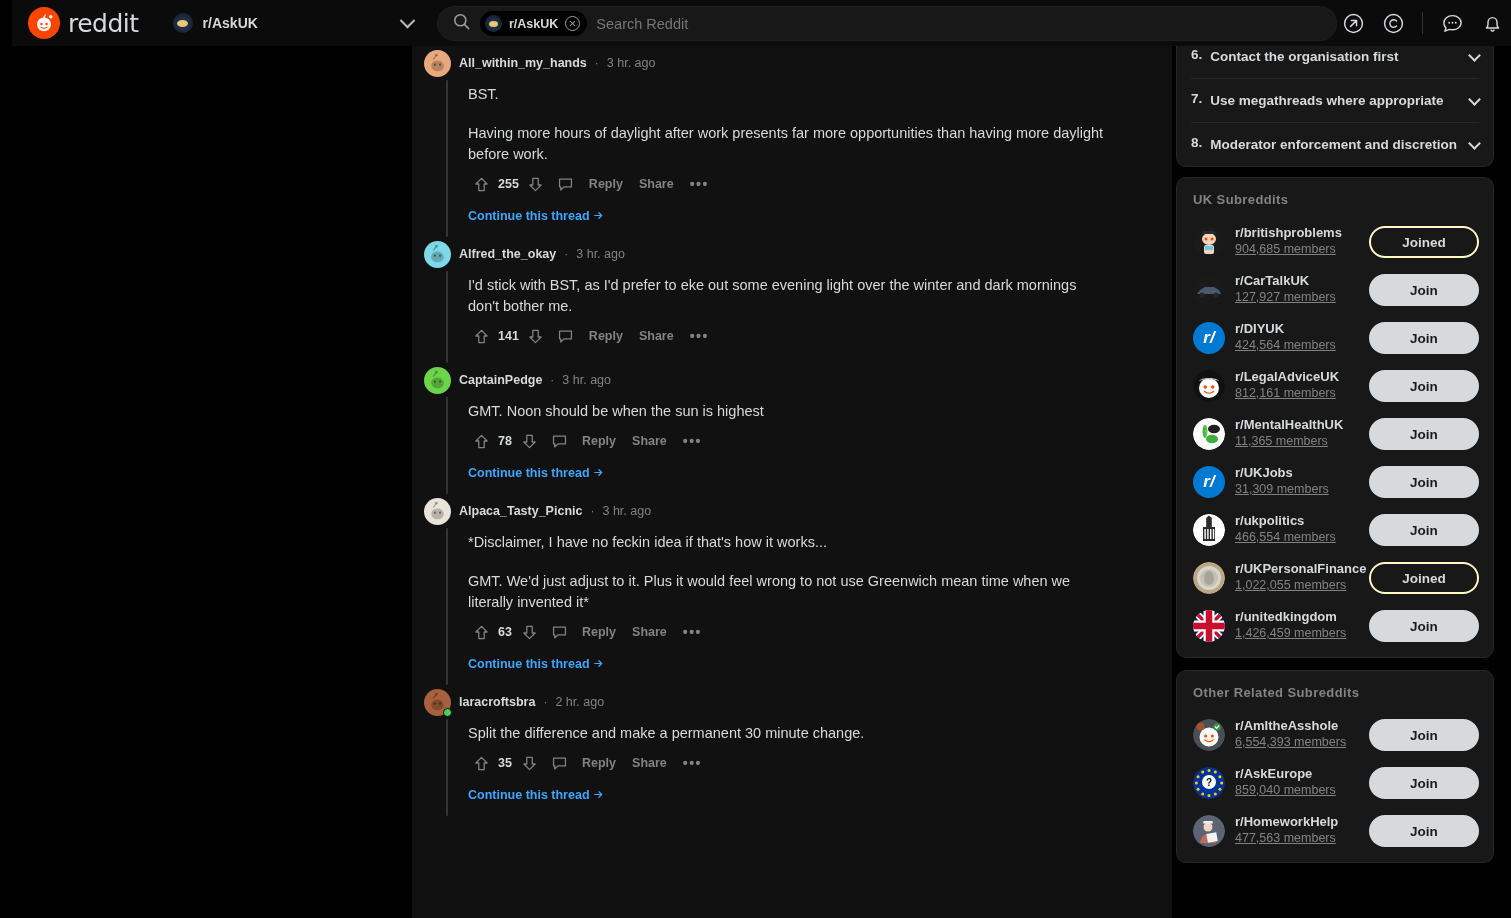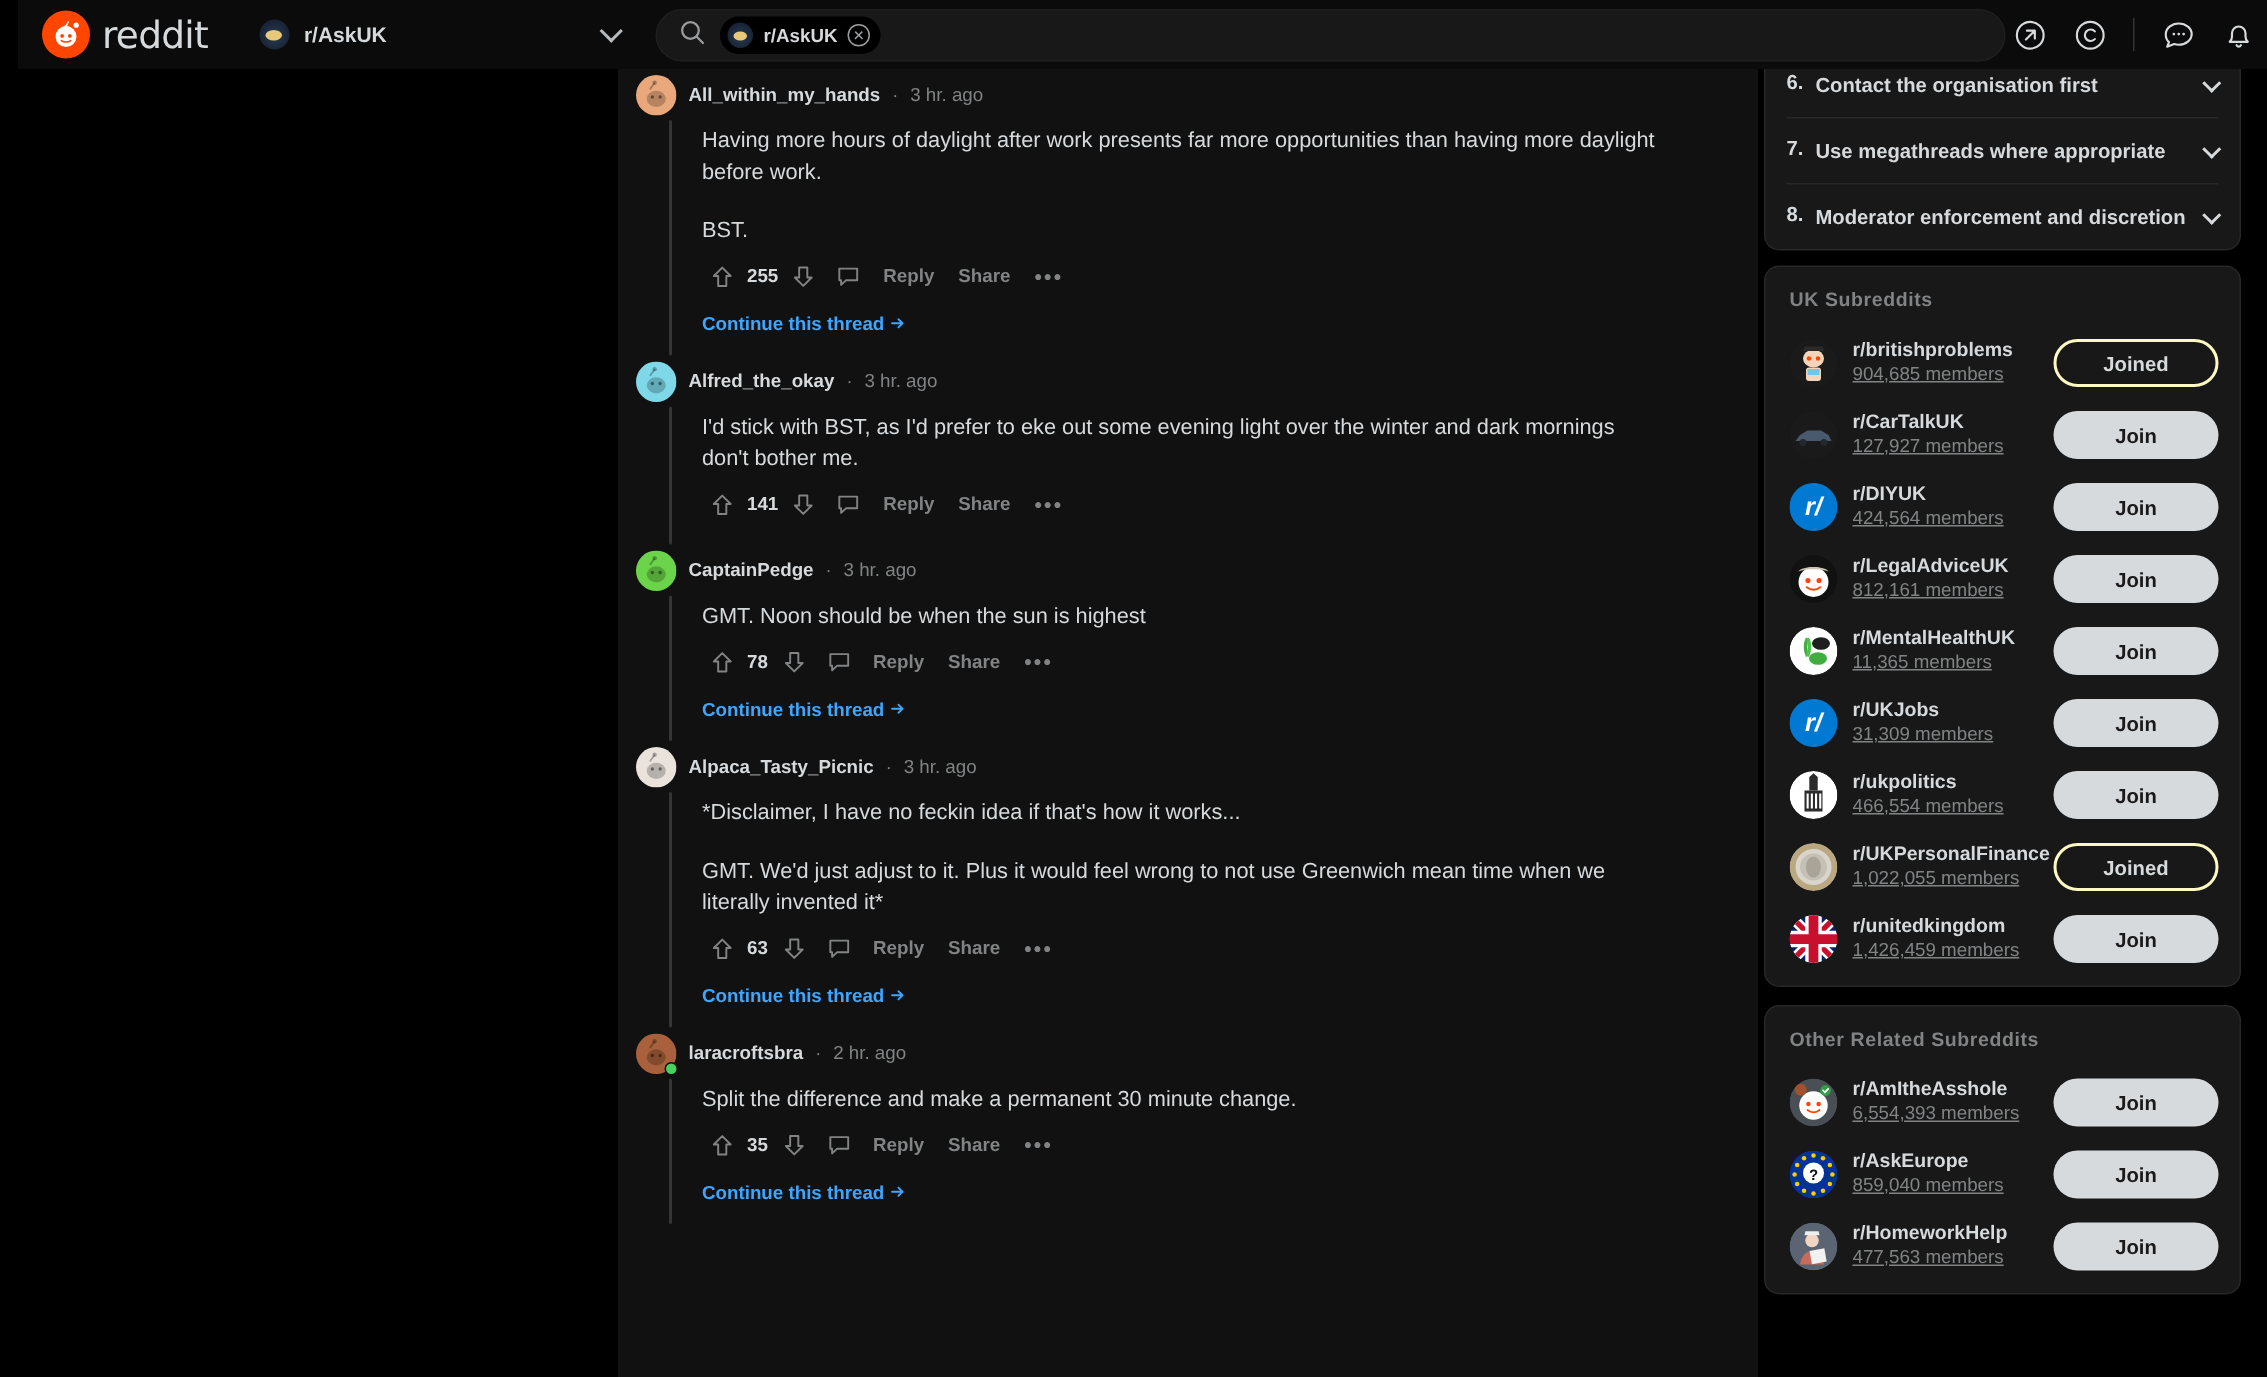--- a/index.html
+++ b/index.html
@@ -259,20 +259,21 @@
       <svg width="19" height="19" viewBox="0 0 24 24" fill="none" stroke="#9a9c9e" stroke-width="1.9">
         <circle cx="10.5" cy="10.5" r="7"></circle>
           <path d="M15.6 15.6 21 21" stroke-linecap="round"></path>
       </svg>
     </span>
     <span class="search-chip">
       <span class="chip-avatar"></span>
       <span class="chip-label">r/AskUK</span>
       <span class="chip-x"></span>
     </span>
+    <input class="search-placeholder" style="background: transparent; border: none; outline: none; flex: 1 1 0%; color: rgb(215, 218, 220); font-size: 14.5px; font-family: &quot;Liberation Sans&quot;, sans-serif;" placeholder="Search Reddit">
   </div>
 
   <div id="nav-actions">
     <span class="navbtn">
       <svg width="23" height="23" viewBox="0 0 24 24" fill="none" stroke="#D7DADC" stroke-width="1.5">
         <circle cx="12" cy="12" r="9.3"></circle>
         <path d="M9 15 15.2 8.8M9.7 8.8h5.5v5.5" stroke-linecap="round" stroke-linejoin="round"></path>
       </svg>
     </span>
     <span class="navbtn">
@@ -311,22 +312,22 @@
               <path d="M9.9 9.5 12.6 5.8" stroke="rgba(0,0,0,.3)" stroke-width="1.2" fill="none" stroke-linecap="round"></path>
               <circle cx="12.9" cy="5.3" r="1.5" fill="rgba(0,0,0,.3)"></circle>
             </svg></span>
           <span class="c-user">All_within_my_hands</span>
           <span class="c-sep">·</span>
           <span class="c-time">3 hr. ago</span>
         </div>
         <div class="c-body">
           <span class="thread-line"></span>
           <div class="c-text">
+            <p>BST.</p>
             <p>Having more hours of daylight after work presents far more opportunities than having more daylight before work.</p>
-            <p>BST.</p>
           </div>
           <div class="c-actions">
             <span class="act-icon">
               <svg width="17" height="17" viewBox="0 0 20 20" fill="none" stroke="#818384" stroke-width="1.5" stroke-linejoin="round">
                 <path d="M10 2.8 3.4 9.4h3.4v7.8h6.4V9.4h3.4L10 2.8Z"></path>
               </svg>
             </span>
             <span class="votecount">255</span>
             <span class="act-icon">
               <svg width="17" height="17" viewBox="0 0 20 20" fill="none" stroke="#818384" stroke-width="1.5" stroke-linejoin="round">

